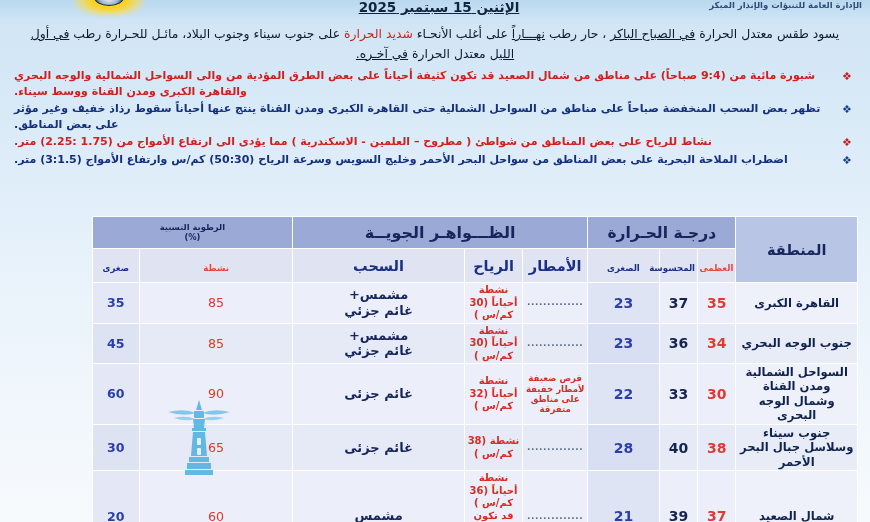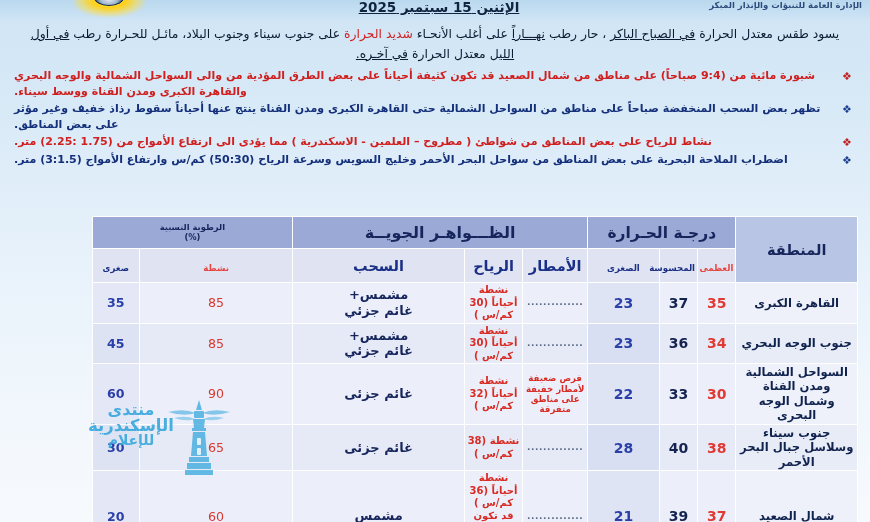--- a/index.html
+++ b/index.html
@@ -401,25 +401,20 @@
           </td>
           <td class="hmax">60</td>
           <td class="hmin">20</td>
         </tr>
 
       </tbody>
     </table>
   </div>
 
   <div class="watermark">
-    <div class="wm-text">
-      <span class="l1">منتدى</span>
-      <span class="l2">الإسكندرية</span>
-      <span class="l3">للإعلام</span>
-    </div>
     <svg class="wm-logo" viewBox="0 0 66 80">
       <g fill="#3aa9dd" opacity="0.9">
         <path d="M33 2 L36 12 L30 12 Z"></path>
         <path d="M2 14 Q18 10 30 15 Q18 19 2 14 Z" opacity="0.75"></path>
         <path d="M64 14 Q48 10 36 15 Q48 19 64 14 Z" opacity="0.75"></path>
         <path d="M8 20 Q20 17 29 21 Q20 24 8 20 Z" opacity="0.6"></path>
         <path d="M58 20 Q46 17 37 21 Q46 24 58 20 Z" opacity="0.6"></path>
         <rect x="28" y="13" width="10" height="7" rx="1"></rect>
         <path d="M27 21 L39 21 L38 30 L28 30 Z"></path>
         <rect x="26" y="30" width="14" height="3"></rect>

